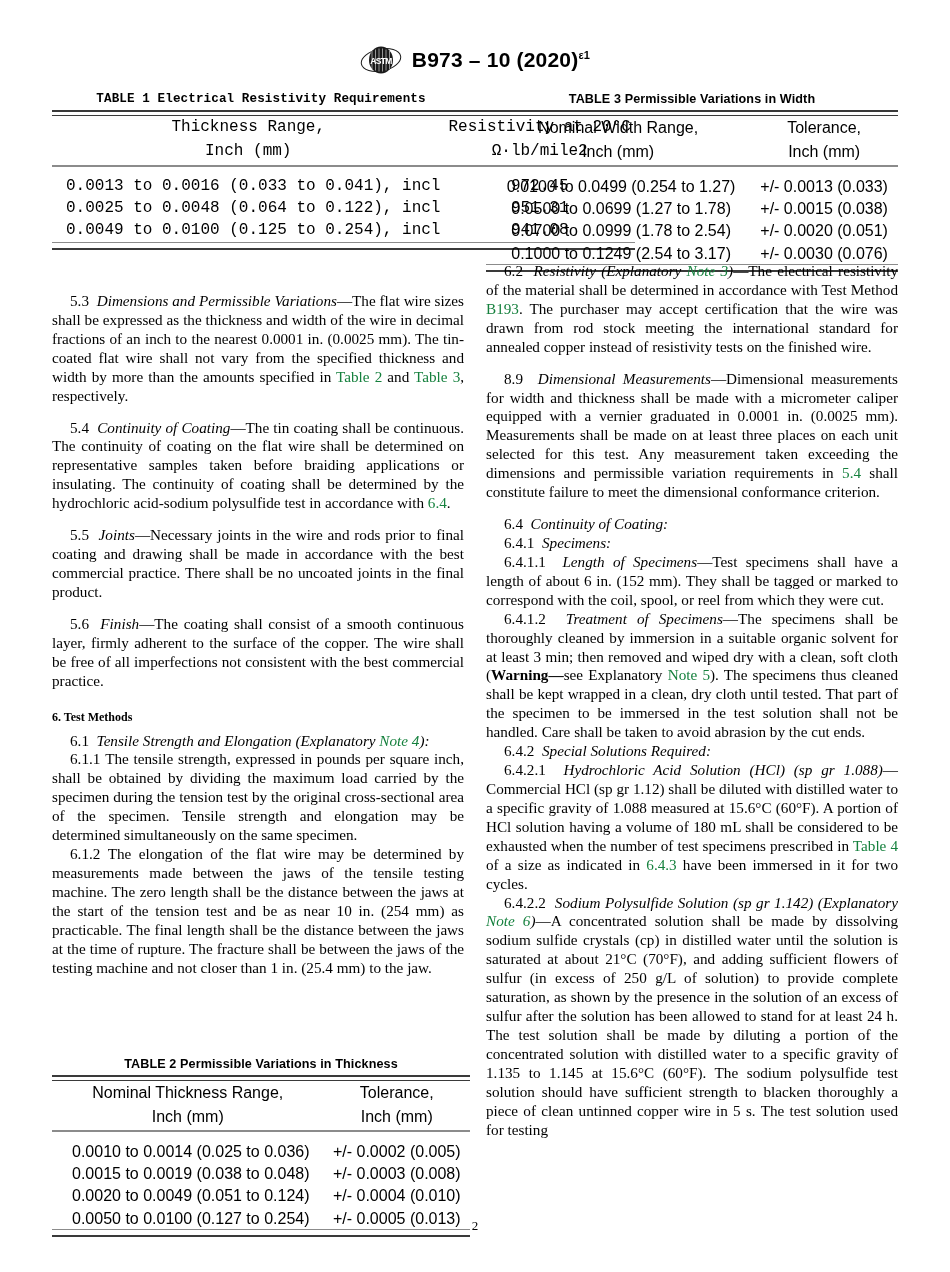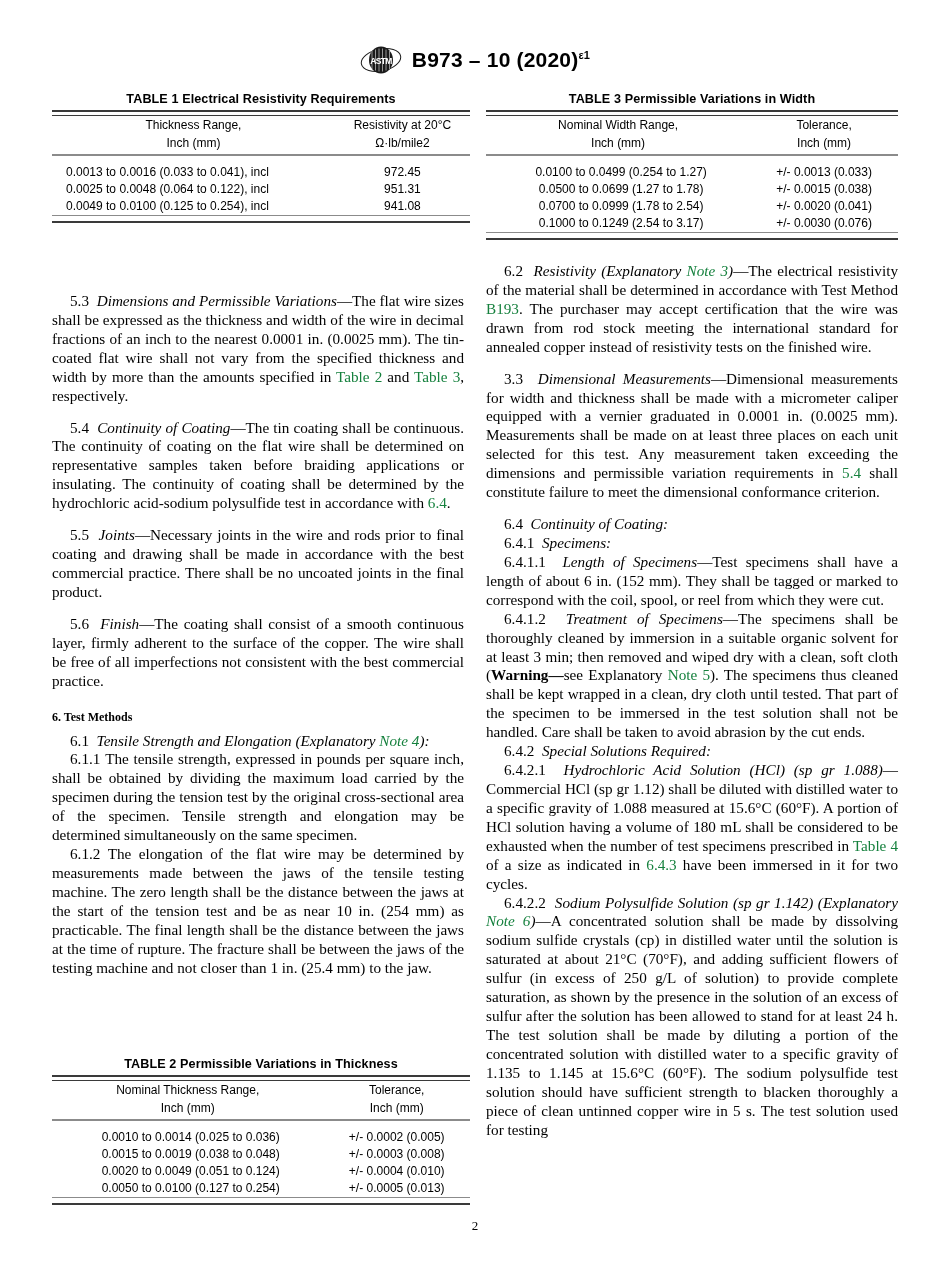--- a/index.html
+++ b/index.html
@@ -62,21 +62,21 @@
   .tbl-caption {
     text-align: center;
     font-weight: bold;
     font-size: 12.6px;
     margin-bottom: 4px;
     letter-spacing: 0.1px;
   }
   table.astm-tbl {
     width: 100%;
     border-collapse: collapse;
-    font-size: 12px;
+    font-size: 16px;
   }
   table.astm-tbl .rule-top {
     border-top: 2.2px solid #3a3a3a;
     border-bottom: 1px solid #3a3a3a;
     height: 3px;
     padding: 0;
   }
   table.astm-tbl th {
     font-weight: normal;
     text-align: center;
@@ -177,21 +177,21 @@
         <line x1="31" y1="10" x2="31" y2="52"></line>
         <line x1="38" y1="8" x2="38" y2="54"></line>
         <line x1="45" y1="8" x2="45" y2="54"></line>
         <line x1="52" y1="10" x2="52" y2="52"></line>
         <line x1="59" y1="13" x2="59" y2="49"></line>
       </g>
     </svg>
     <div class="doc-title"><span>B973 – 10 (2020)</span><span class="sup">ε1</span></div>
   </div>
 
-  <div class="tbl-block t1" style="left:52px; top:92px; width:418px;">
+  <div class="tbl-block t1" style="left:52px; top:92px; width:418px;font-family:Liberation Mono, monospace;">
     <div class="tbl-caption">TABLE 1 Electrical Resistivity Requirements</div>
     <table class="astm-tbl">
       <thead>
         <tr>
             <td class="rule-top" colspan="2"></td>
           </tr>
         <tr>
           <th>Thickness Range,</th>
           <th>Resistivity at 20°C</th>
         </tr>
@@ -240,21 +240,21 @@
         <tr>
           <td class="col-a">0.0100 to 0.0499 (0.254 to 1.27)</td>
           <td class="col-b">+/- 0.0013 (0.033)</td>
         </tr>
         <tr>
           <td class="col-a">0.0500 to 0.0699 (1.27 to 1.78)</td>
           <td class="col-b">+/- 0.0015 (0.038)</td>
         </tr>
         <tr>
           <td class="col-a">0.0700 to 0.0999 (1.78 to 2.54)</td>
-          <td class="col-b">+/- 0.0020 (0.041)</td>
+          <td class="col-b">+/- 0.0020 (0.051)</td>
         </tr>
         <tr>
           <td class="col-a">0.1000 to 0.1249 (2.54 to 3.17)</td>
           <td class="col-b">+/- 0.0030 (0.076)</td>
         </tr>
         <tr>
             <td class="rule-bot" colspan="2"></td>
           </tr>
       </tbody>
     </table>
@@ -322,21 +322,21 @@
           </tr>
       </tbody>
     </table>
   </div>
 
   <div class="col-right">
 
     <p class="para"><span>6.2</span>&nbsp;
       <span class="it">Resistivity (Explanatory </span><a class="lnk it" href="#" style="text-decoration:none">Note 3</a><span class="it">)</span><span>—The electrical resistivity of the material shall be determined in accordance with Test Method </span><a class="lnk" href="#" style="text-decoration:none">B193</a><span>. The purchaser may accept certification that the wire was drawn from rod stock meeting the international standard for annealed copper instead of resistivity tests on the finished wire.</span></p>
 
-    <p class="para gap"><span>3.3</span>&nbsp;
+    <p class="para gap"><span>8.9</span>&nbsp;
       <span class="it">Dimensional  Measurements</span><span>—Dimensional measurements for width and thickness shall be made with a micrometer caliper equipped with a vernier graduated in 0.0001 in. (0.0025 mm). Measurements shall be made on at least three places on each unit selected for this test. Any measurement taken exceeding the dimensions and permissible variation requirements in </span><a class="lnk" href="#" style="text-decoration:none">5.4</a><span> shall constitute failure to meet the dimensional conformance criterion.</span></p>
 
     <p class="para gap"><span>6.4</span>&nbsp;
       <span class="it">Continuity of Coating:</span></p>
 
     <p class="para"><span>6.4.1</span>&nbsp;
       <span class="it">Specimens:</span></p>
 
     <p class="para"><span>6.4.1.1</span>&nbsp;
       <span class="it">Length of Specimens</span><span>—Test specimens shall have a length of about 6 in. (152 mm). They shall be tagged or marked to correspond with the coil, spool, or reel from which they were cut.</span></p>

